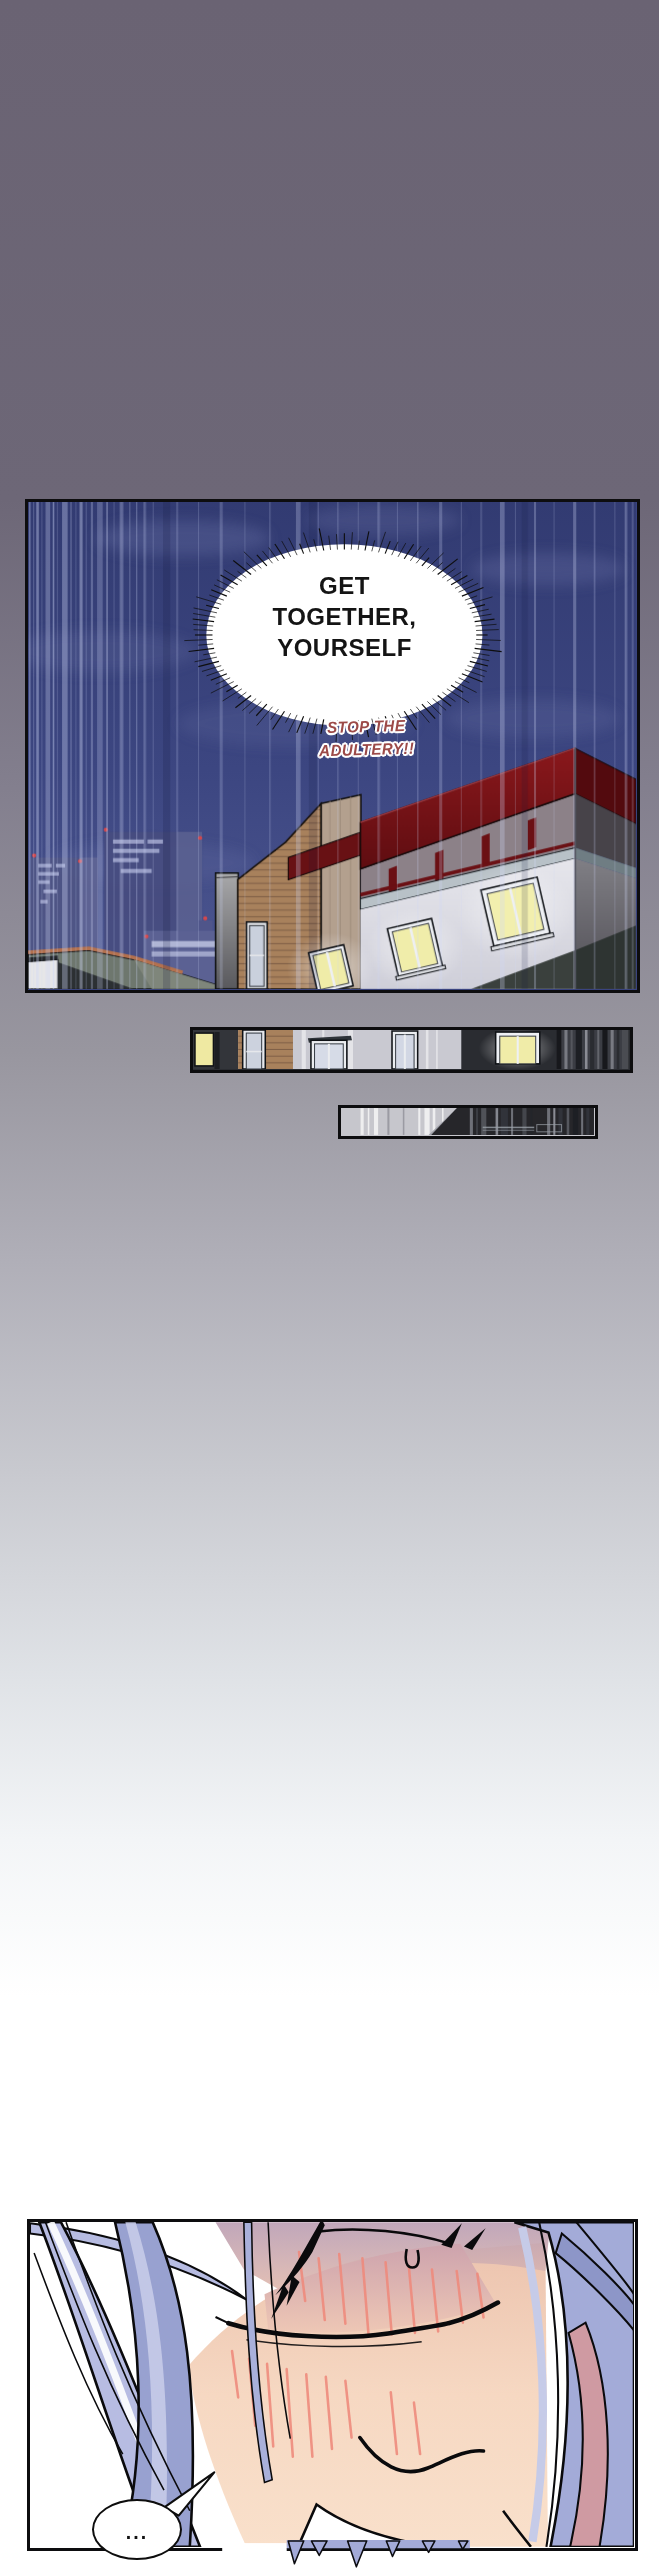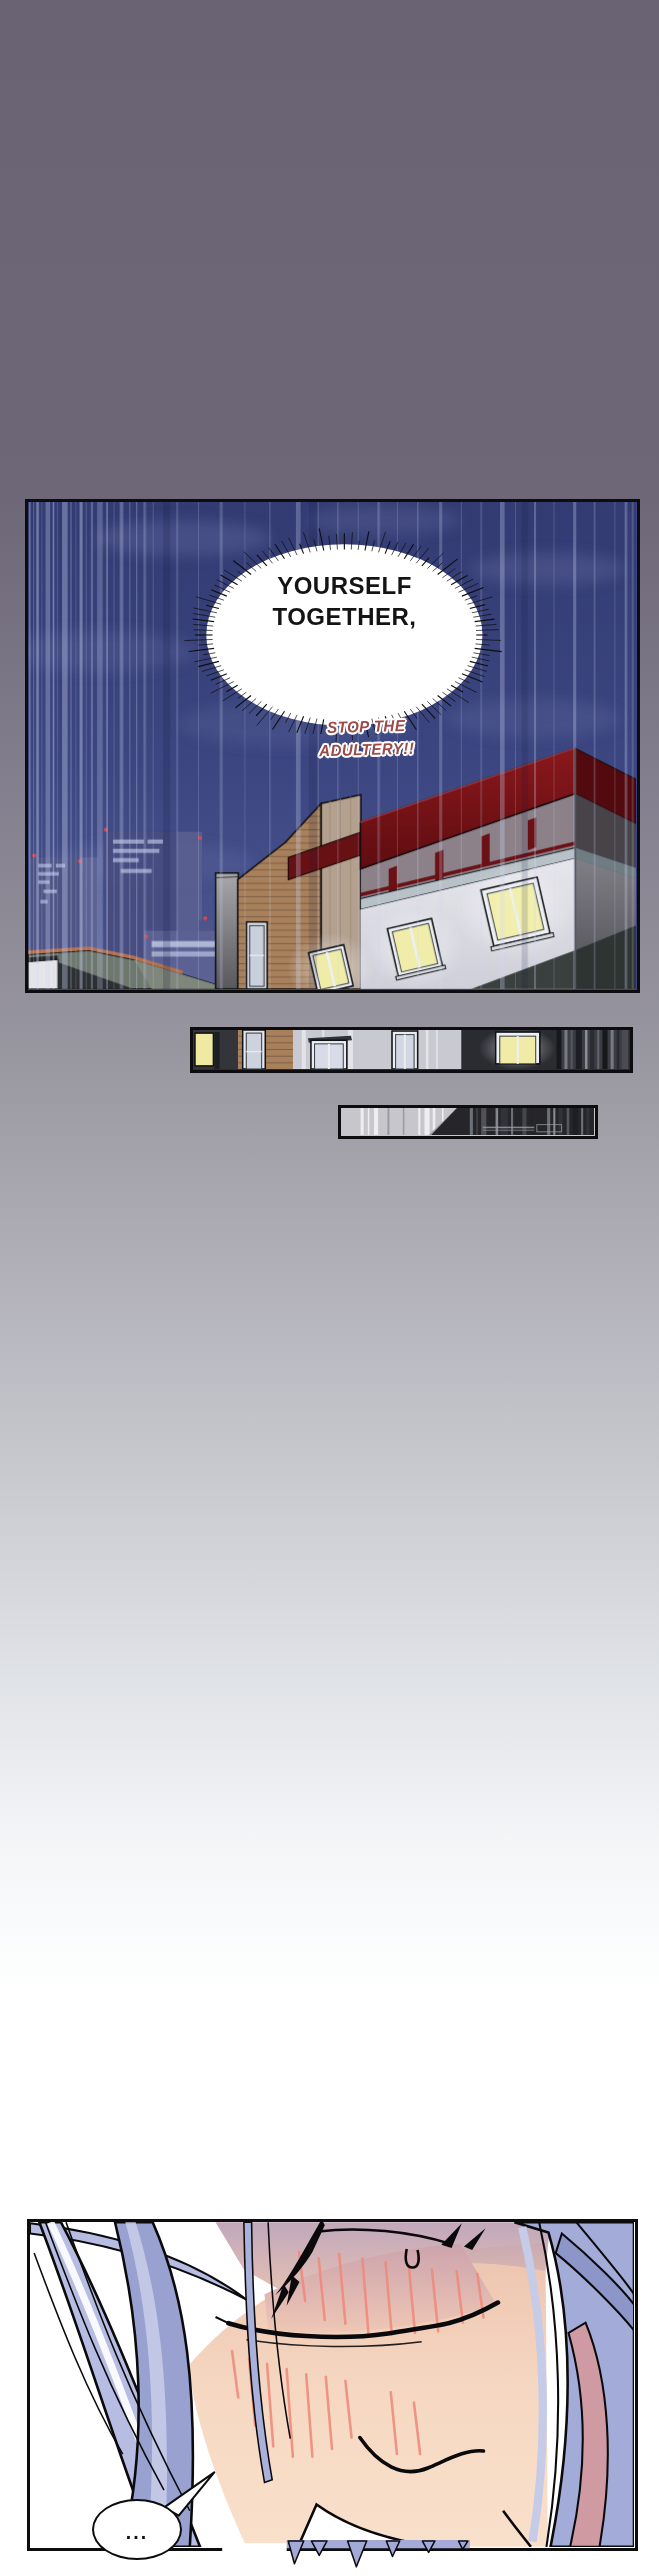--- a/index.html
+++ b/index.html
@@ -360,22 +360,23 @@
             <line x1="861.2770115300015" y1="215.03603851298158" x2="894.1184896238299" y2="208.0479242952135" stroke="#0e0e0e" stroke-width="1.4"></line>
             <line x1="864.4057857878543" y1="223.486659324252" x2="899.6190994142712" y2="217.56117613594589" stroke="#0e0e0e" stroke-width="1.4"></line>
             <line x1="866.8482151923553" y1="232.03187880332163" x2="905.3680604755656" y2="227.22151900333452" stroke="#0e0e0e" stroke-width="2.2"></line>
             <line x1="868.597605214278" y1="240.64827509756952" x2="909.3730029243771" y2="237.2772321571877" stroke="#0e0e0e" stroke-width="1.4"></line>
             <line x1="869.6491608971709" y1="249.31223126367124" x2="913.5888604263721" y2="247.50664077328966" stroke="#0e0e0e" stroke-width="1.4"></line>
           </g>
       </g>
     </svg>
 
     <div class="bubble-text">
+      <div>GET</div>
+      <div>TOGETHER,</div>
       <div>YOURSELF</div>
-      <div>TOGETHER,</div>
     </div>
     <div class="shout-text">
       <div>STOP THE</div>
       <div>ADULTERY!!</div>
     </div>
   </section>
 
   <section class="panel" id="panel-strip1">
     <svg width="436" height="39" viewBox="0 0 846 76">
       <rect width="846" height="76" fill="#c9c9d1"></rect>

